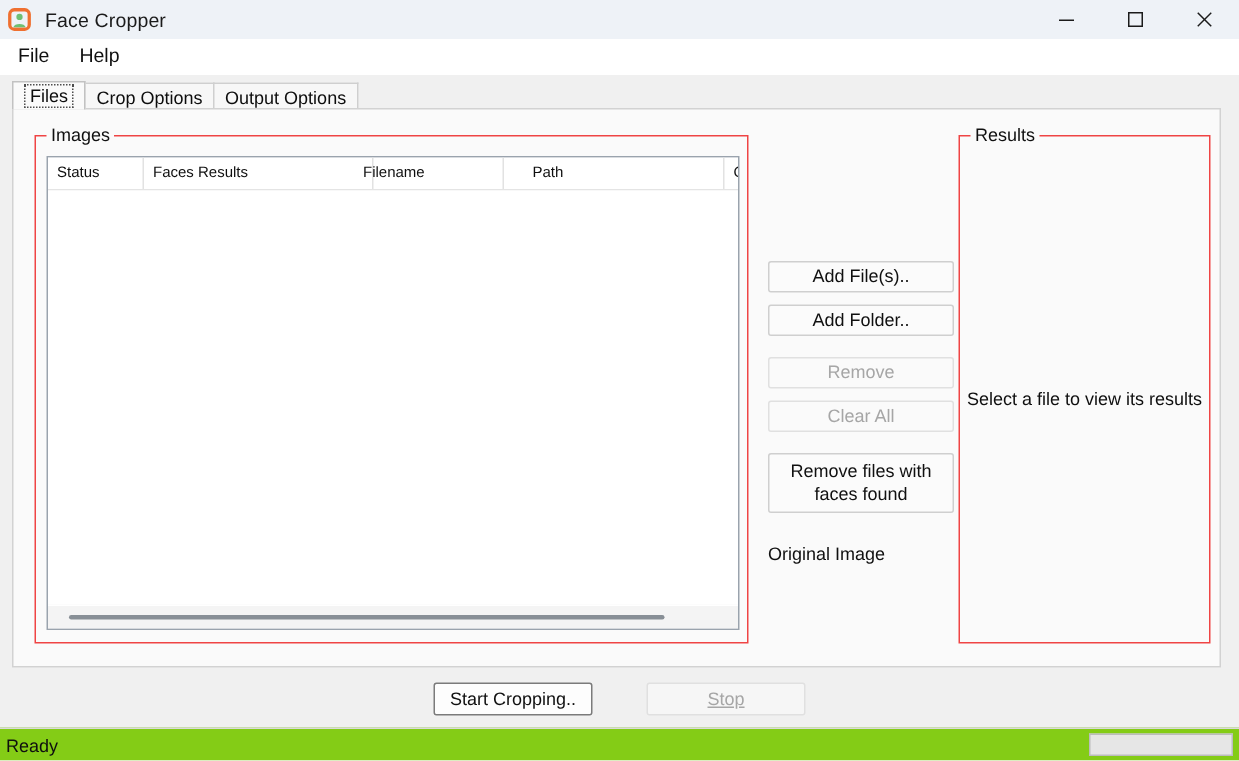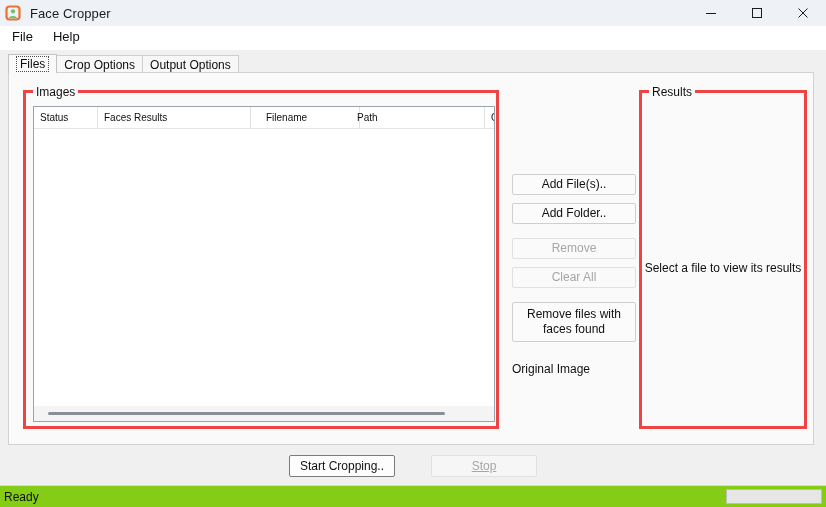--- a/index.html
+++ b/index.html
@@ -119,21 +119,21 @@
     width: 806px; height: 373px;
     box-sizing: border-box;
     background: #fafafa;
     border: 1px solid #d2d2d2;
   }
 
   
   .groupbox {
     position: absolute;
     box-sizing: border-box;
-    border: 3px solid #ef4444;
+    border: 1px solid #ef4444;
   }
   .groupbox-title {
     position: absolute;
     top: -8px; left: 7px;
     background: #fafafa;
     padding: 0 3px;
     font-size: 12px;
     color: #101010;
     white-space: nowrap;
   }
@@ -377,21 +377,21 @@
       <div class="groupbox-title">Images</div>
 
       <div class="listview">
         <div class="lv-header">
           <div class="lv-col" style="left:0px;width:64px;">
             <span>Status</span>
           </div>
           <div class="lv-col" style="left:64px;width:153px;">
             <span>Faces Results</span>
           </div>
-          <div class="lv-col" style="left:226px;width:100px;">
+          <div class="lv-col" style="left:204px;width:100px;">
             <span>Filename</span>
           </div>
           <div class="lv-col" style="left:317px;width:134px;">
             <span>Path</span>
           </div>
           <div class="lv-col" style="left:451px;width:60px;border-right:none;">
             <span>Ou</span>
           </div>
         </div>
 

